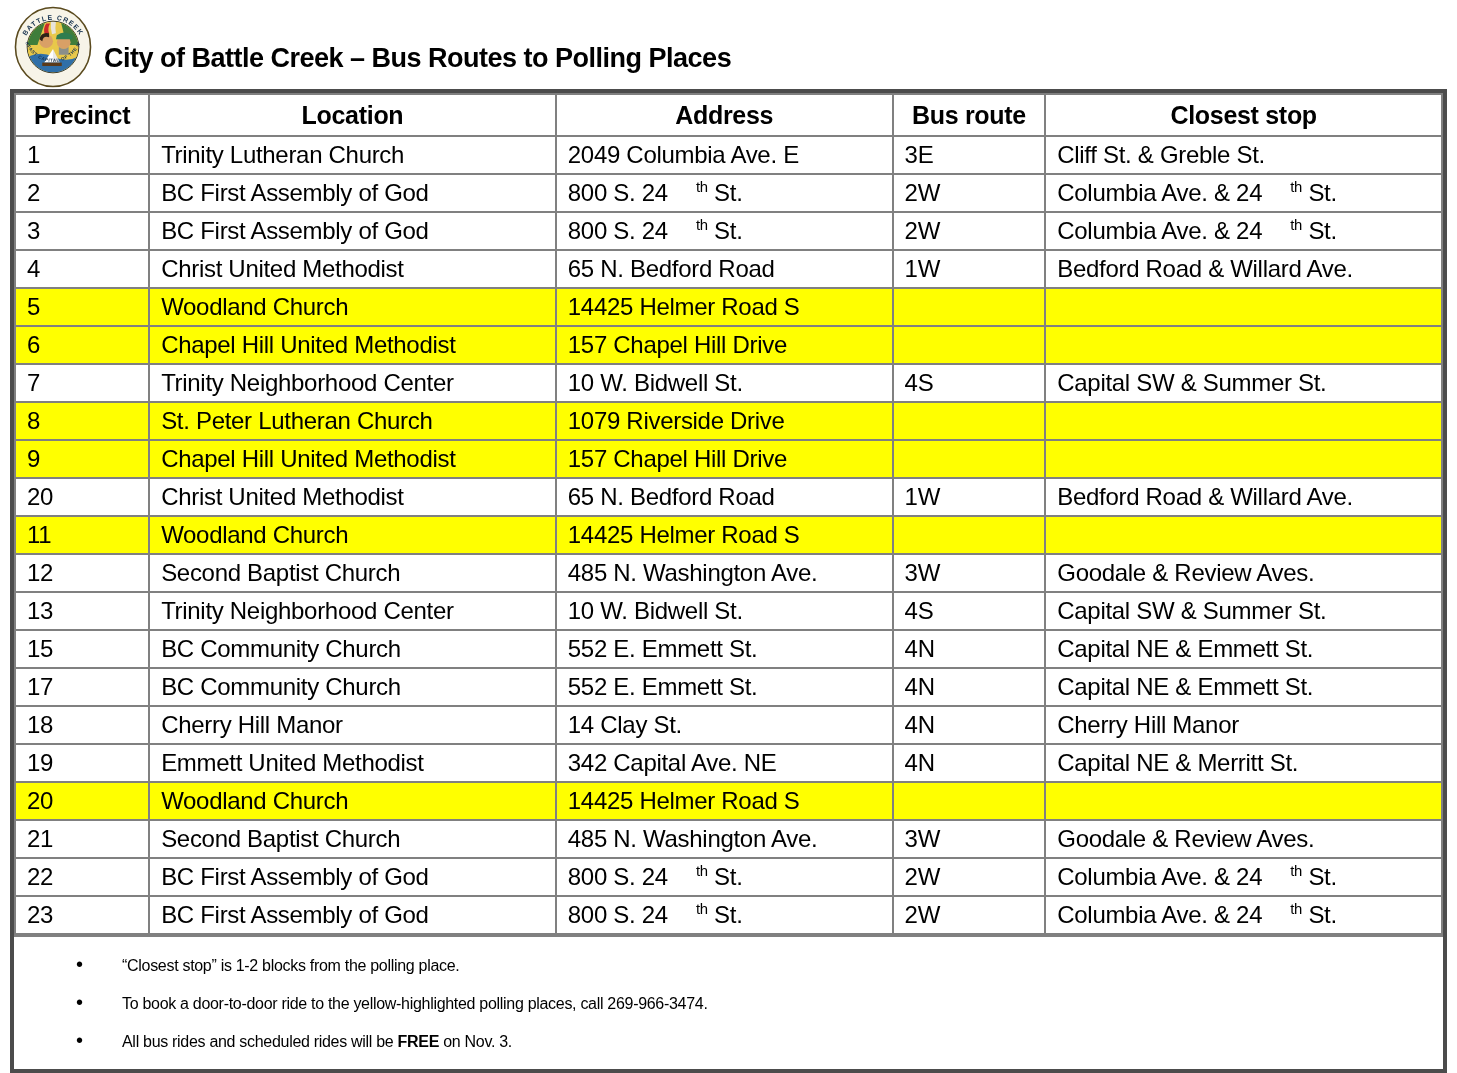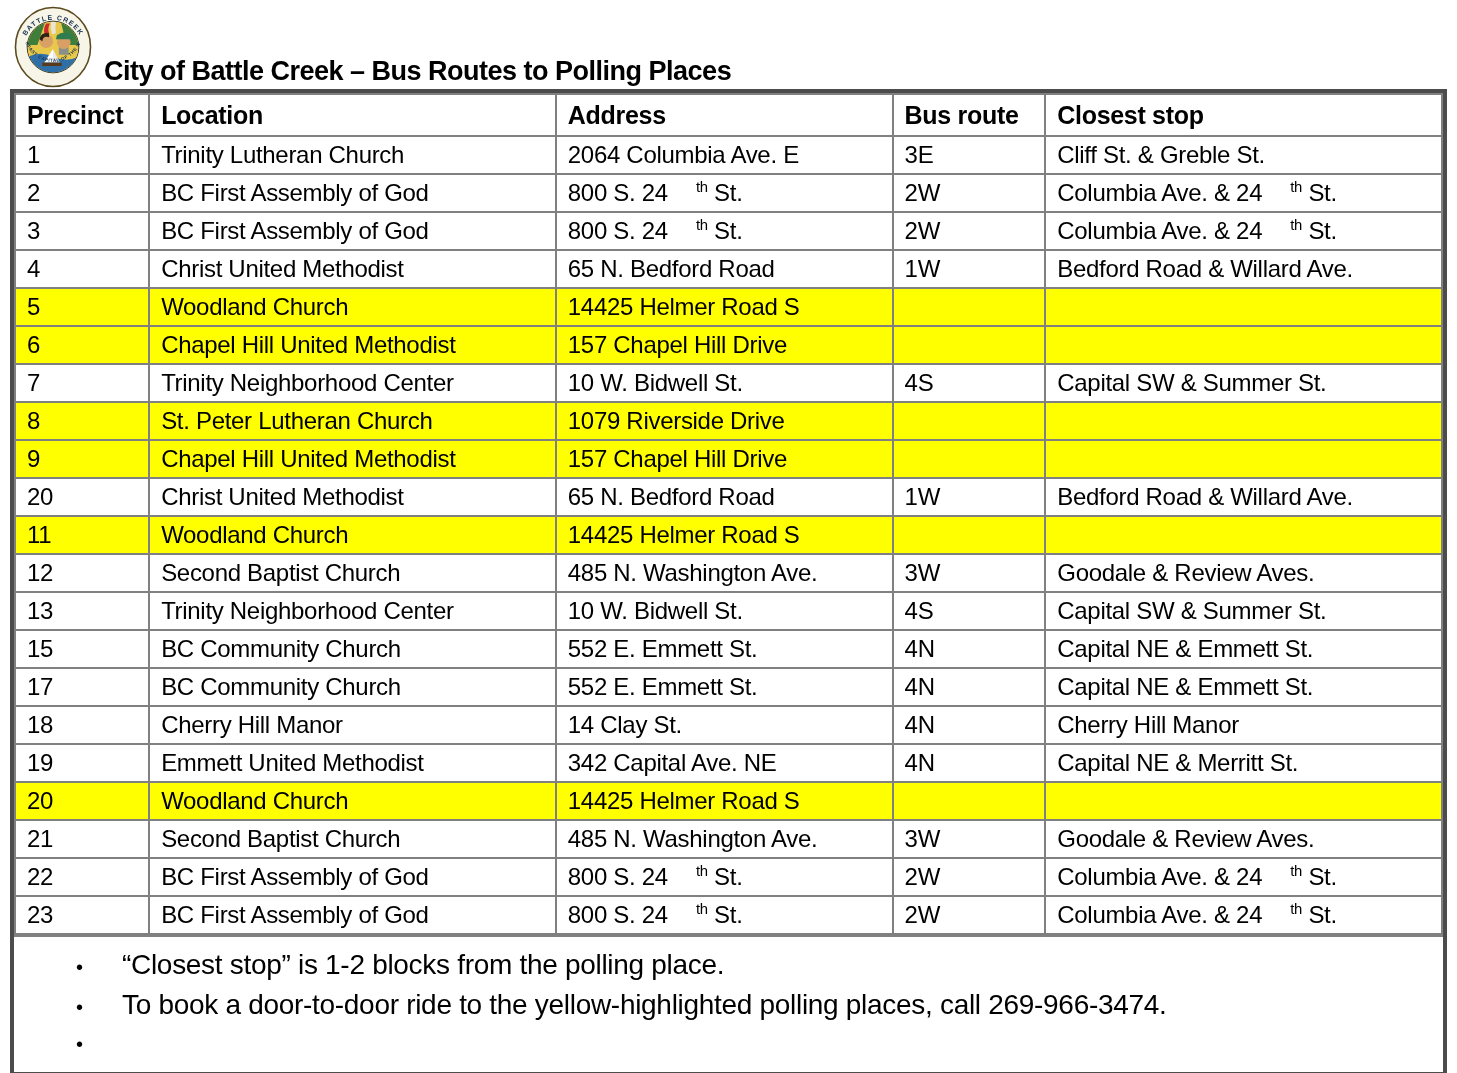--- a/index.html
+++ b/index.html
@@ -12,21 +12,21 @@
     overflow: hidden;
   }
   .brand {
     position: absolute; left: 14px; top: 6px;
     display: flex; align-items: flex-end; gap: 12px;
   }
   .seal { width: 78px; height: 82px; display: block; }
   .page-title {
     font-size: 27px; font-weight: bold;
     letter-spacing: -0.5px;
-    padding-bottom: 1px;
+    padding-bottom: 14px;
     white-space: nowrap;
   }
   .table-wrap {
     position: absolute; left: 10px; top: 89px; width: 1437px;
     border: 4px solid #4c4c4c;
     box-sizing: border-box;
     background: #ffffff;
   }
   table.polling {
     width: 100%;
@@ -36,38 +36,38 @@
   table.polling th, table.polling td {
     border: 2px solid #808080;
     padding: 0 11px;
     font-size: 24px;
     white-space: nowrap;
     overflow: hidden;
     vertical-align: middle;
     letter-spacing: -0.3px;
   }
   table.polling th {
-    text-align: left;
+    text-align: center;
     font-weight: bold;
     height: 40px;
     font-size: 25px;
   }
   table.polling td { height: 36px; }
   tr.hl td { background: #FFFF00; }
   sup { font-size: 0.62em; vertical-align: super; line-height: 0; margin-left: 28px; }
   .notes {
     border-top: 2px solid #808080;
     padding: 9px 0 9px 0;
   }
   .note-row { display: flex; align-items: baseline; line-height: 37px; }
   .note-bullet {
     margin-left: 62px; width: 46px;
     font-size: 20px; flex: none;
   }
-  .note-text { font-size: 28px; letter-spacing: -0.3px; }
+  .note-text { font-size: 16px; letter-spacing: -0.3px; }
   .note-text b { font-weight: bold; }
 </style>
 </head>
 <body>
 
 <div class="brand">
   <svg class="seal" viewBox="0 0 80 84" aria-hidden="true">
     <defs>
       <clipPath id="innerClip">
           <circle cx="40" cy="42" r="26"></circle>
@@ -118,21 +118,21 @@
         <th>Location</th>
         <th>Address</th>
         <th>Bus route</th>
         <th>Closest stop</th>
       </tr>
     </thead>
     <tbody id="rows-body">
         <tr>
     <td>1</td>
     <td>Trinity Lutheran Church</td>
-    <td>2064 Columbia Ave. E</td>
+    <td>2049 Columbia Ave. E</td>
     <td>3E</td>
     <td>Cliff St. &amp; Greble St.</td>
   </tr>
         <tr>
     <td>2</td>
     <td>BC First Assembly of God</td>
     <td>800 S. 24<sup>th</sup> St.</td>
     <td>2W</td>
     <td>Columbia Ave. &amp; 24<sup>th</sup> St.</td>
   </tr>
@@ -276,15 +276,16 @@
     <div class="note-row">
       <span class="note-bullet">•</span>
       <span class="note-text"><span>“Closest stop” is 1-2 blocks from the polling place.</span><b></b><span></span></span>
     </div>
     <div class="note-row">
       <span class="note-bullet">•</span>
       <span class="note-text"><span>To book a door-to-door ride to the yellow-highlighted polling places, call 269-966-3474.</span><b></b><span></span></span>
     </div>
     <div class="note-row">
       <span class="note-bullet">•</span>
+      <span class="note-text"><span>All bus rides and scheduled rides will be </span><b>FREE</b><span> on Nov. 3.</span></span>
     </div>
   </div>
 </div>
 
 </body></html>

